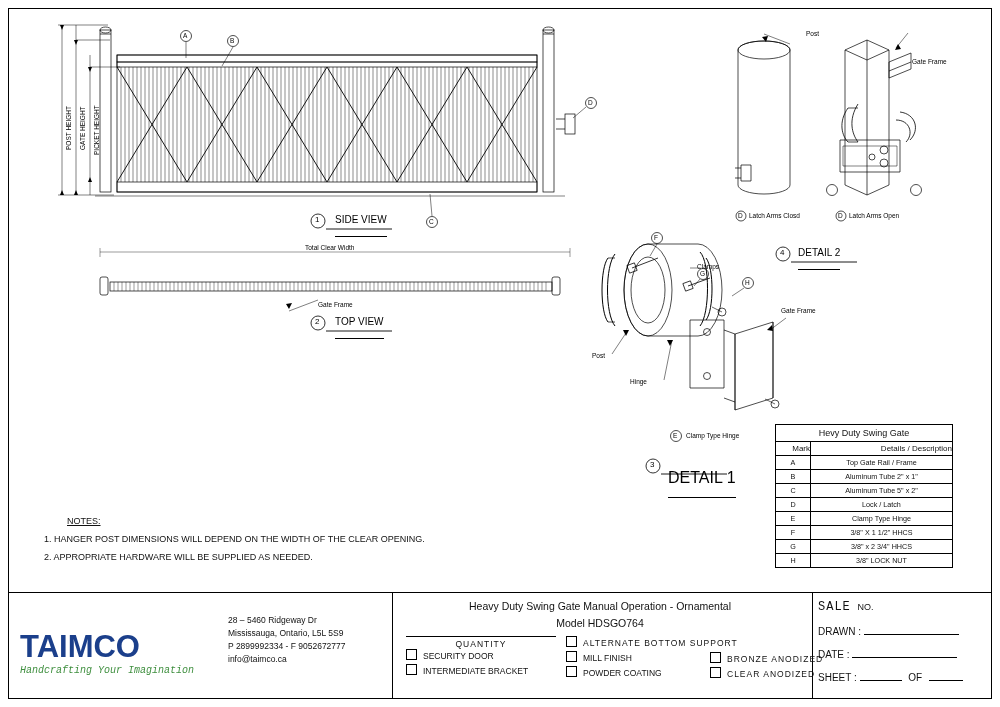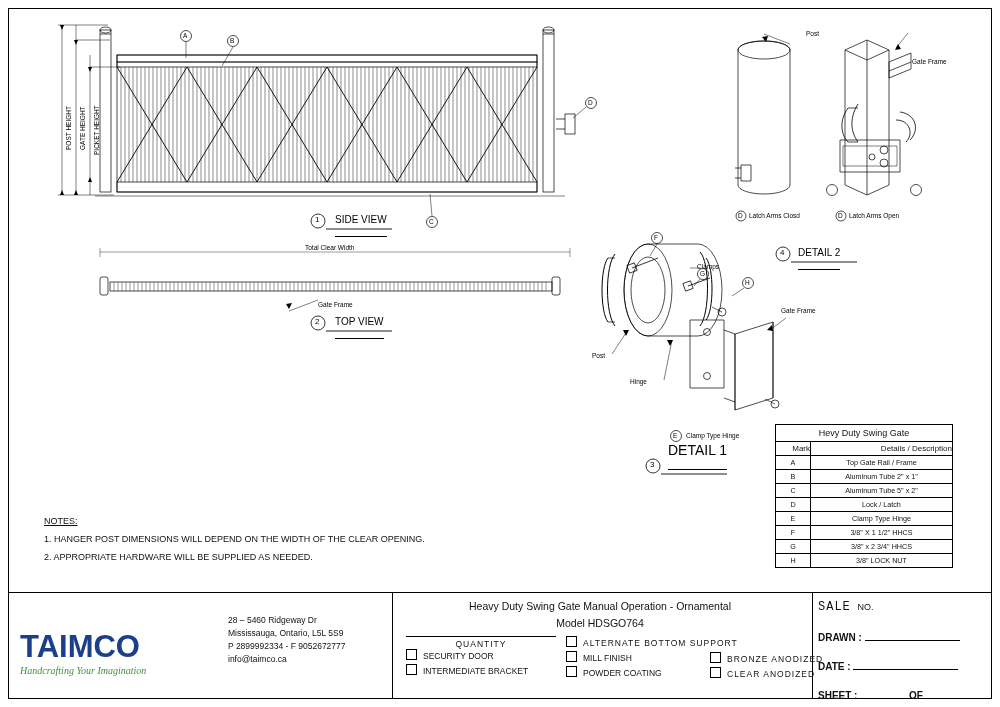--- a/index.html
+++ b/index.html
@@ -6,44 +6,44 @@
   body{font-family:"Liberation Sans", sans-serif;color:#111;}
   #sheet{position:relative;width:1000px;height:707px;overflow:hidden;background:#fff;}
   .frame{position:absolute;left:8px;top:8px;width:984px;height:691px;border:1.6px solid #000;box-sizing:border-box;}
   .svgwrap{position:absolute;left:0;top:0;width:1000px;height:707px;}
   .lbl{position:absolute;font-size:7.5px;color:#000;white-space:nowrap;}
   .lbl.sm{font-size:6.5px;}
   .lbl.vert{transform-origin:0 0;transform:rotate(-90deg);}
   .title-u{border-bottom:1.2px solid #000;padding-bottom:11px;}
   
   #notes{position:absolute;left:44px;top:512px;font-size:9px;line-height:18px;}
-  #notes .hd{text-decoration:underline;font-size:9px;}
+  #notes .hd{text-decoration:underline;font-size:9px;margin-left:23px;}
   
   #spec{position:absolute;left:775px;top:424px;width:178px;border-collapse:collapse;font-size:7.2px;border-radius:16px;}
   #spec td,#spec th{border:1px solid #000;text-align:center;padding:2px 1px;font-weight:normal;}
   #spec .hdr{font-size:9px;padding:3px 0;}
   #spec .sub{font-size:8px;padding:2px 0;text-align:right;}
   #spec .mk{width:34px;}
   
   .botbar{position:absolute;left:8px;top:592px;width:984px;height:107px;border-top:1.6px solid #000;box-sizing:border-box;}
   .vdiv{position:absolute;top:592px;width:0;border-left:1.6px solid #000;height:107px;}
   .logo-box{position:absolute;left:20px;top:604px;width:190px;margin-top:27px;}
   .logo-word{font-family:"Liberation Sans", sans-serif;font-size:31px;font-weight:bold;color:#1b3f8b;letter-spacing:0px;line-height:32px;}
-  .logo-tag{font-family:Liberation Serif, serif;font-style:italic;font-size:10px;color:#3f8f3f;margin-top:2px;}
+  .logo-tag{font-family:Liberation Mono, monospace;font-style:italic;font-size:10px;color:#3f8f3f;margin-top:2px;}
   .addr{position:absolute;left:228px;top:614px;font-size:8.5px;line-height:13px;}
   .midtitle{position:absolute;left:400px;top:598px;width:400px;text-align:center;font-size:10.5px;line-height:17px;}
   .qtybox{position:absolute;left:406px;top:636px;font-size:8.5px;}
   .qtyhd{width:150px;text-align:center;border-top:1px solid #000;padding-top:2px;letter-spacing:1px;}
   .chk{display:inline-block;width:9px;height:9px;border:1px solid #000;margin-right:6px;vertical-align:-1px;}
   .col2{position:absolute;left:566px;top:636px;font-size:8.5px;}
   .col3{position:absolute;left:710px;top:652px;font-size:8.5px;}
   .opthd{letter-spacing:1px;}
   .rightbox{position:absolute;left:818px;top:600px;width:165px;font-size:10px;}
   .sale{font-size:12px;letter-spacing:1px;font-family:Liberation Mono, monospace;}
-  .rline{margin-top:15px;font-weight:bold;}
+  .rline{margin-top:9px;}
   .uline{display:inline-block;border-bottom:1px solid #000;height:11px;}
   .row{display:block;margin-bottom:3px;}
 </style>
 </head>
 <body>
 
 <div id="sheet">
   <div class="frame"></div>
 
   <svg class="svgwrap" viewBox="0 0 1000 707">
@@ -243,21 +243,21 @@
 
   <div class="lbl sm" style="left:697px;top:263px;">Clamps</div>
   <div class="lbl sm" style="left:592px;top:352px;">Post</div>
   <div class="lbl sm" style="left:630px;top:378px;">Hinge</div>
   <div class="lbl sm" style="left:781px;top:307px;">Gate Frame</div>
   <div class="lbl sm" style="left:654px;top:234px;">F</div>
   <div class="lbl sm" style="left:700px;top:270px;">G</div>
   <div class="lbl sm" style="left:745px;top:279px;">H</div>
   <div class="lbl sm" style="left:673px;top:432px;">E</div>
   <div class="lbl sm" style="left:686px;top:432px;">Clamp Type Hinge</div>
-  <div class="lbl" style="left:668px;top:442px;font-size:14px;">
+  <div class="lbl" style="left:668px;top:469px;font-size:16px;">
     <span class="title-u">DETAIL 1</span>
   </div>
   <div class="lbl" style="left:650px;top:460px;font-size:8px;">3</div>
 
   <div id="notes">
     <div class="hd">NOTES:</div>
     <div>1. HANGER POST DIMENSIONS WILL DEPEND ON THE WIDTH OF THE CLEAR OPENING.</div>
     <div>2. APPROPRIATE HARDWARE WILL BE SUPPLIED AS NEEDED.</div>
   </div>
 

